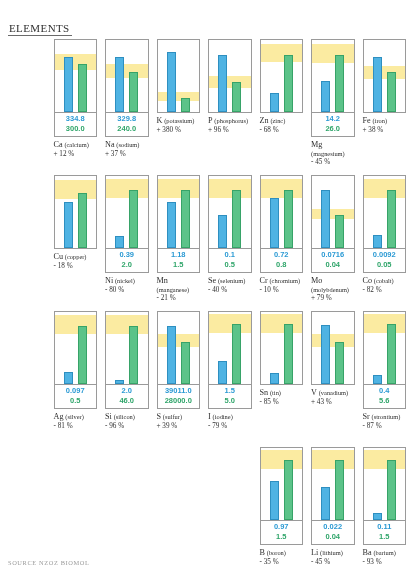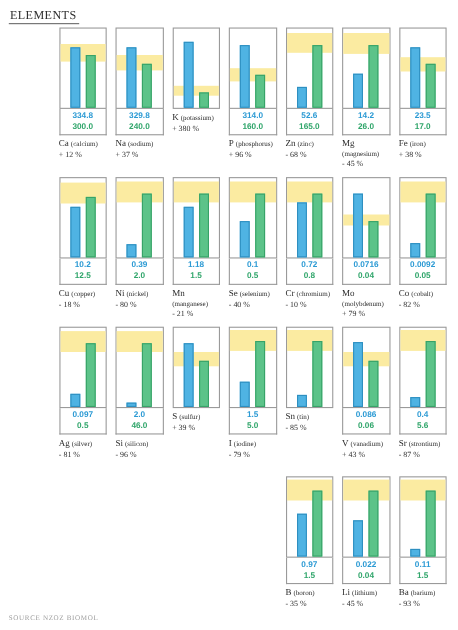--- a/index.html
+++ b/index.html
@@ -4,21 +4,21 @@
 <style>
   html,body{margin:0;padding:0;}
   body{
     width:416px;height:573px;
     background:#ffffff;
     font-family:"Liberation Serif", serif;
     color:#3a3a3a;
     overflow:hidden;
     position:relative;
   }
-  .page{position:absolute;inset:0;padding:4px 6px;box-sizing:border-box;}
+  .page{position:absolute;inset:0;padding:18px 6px;box-sizing:border-box;}
 
   
   .section-head{
     font-family:"Liberation Serif", serif;
     font-size:11px;
     letter-spacing:.4px;
     color:#2f2f2f;
     border-bottom:1px solid #6a6a6a;
     display:inline-block;
     padding:0 2px 1px 1px;
@@ -130,38 +130,30 @@
         <div class="caption"><span class="sym">K</span> <span class="full">(potassium)</span><span class="pct">+ 380 %</span></div>
       </div>
       <div class="card elem">
         <div class="chart">
           <div class="band" style="top:36px;height:12px;"></div>
           <div class="bars">
             <div class="bar test" style="height:57px;"></div>
             <div class="bar ref" style="height:30px;"></div>
           </div>
         </div>
-        <div class="valbox">
-          <div class="v1">314.0</div>
-          <div class="v2">160.0</div>
-        </div>
         <div class="caption"><span class="sym">P</span> <span class="full">(phosphorus)</span><span class="pct">+ 96 %</span></div>
       </div>
       <div class="card elem">
         <div class="chart">
           <div class="band" style="top:4px;height:18px;"></div>
           <div class="bars">
             <div class="bar test" style="height:19px;"></div>
             <div class="bar ref" style="height:57px;"></div>
           </div>
         </div>
-        <div class="valbox">
-          <div class="v1">52.6</div>
-          <div class="v2">165.0</div>
-        </div>
         <div class="caption"><span class="sym">Zn</span> <span class="full">(zinc)</span><span class="pct">- 68 %</span></div>
       </div>
       <div class="card elem">
         <div class="chart">
           <div class="band" style="top:4px;height:19px;"></div>
           <div class="bars">
             <div class="bar test" style="height:31px;"></div>
             <div class="bar ref" style="height:57px;"></div>
           </div>
         </div>
@@ -172,38 +164,30 @@
         <div class="caption"><span class="sym">Mg</span> <span class="full">(magnesium)</span><span class="pct">- 45 %</span></div>
       </div>
       <div class="card elem">
         <div class="chart">
           <div class="band" style="top:26px;height:13px;"></div>
           <div class="bars">
             <div class="bar test" style="height:55px;"></div>
             <div class="bar ref" style="height:40px;"></div>
           </div>
         </div>
-        <div class="valbox">
-          <div class="v1">23.5</div>
-          <div class="v2">17.0</div>
-        </div>
         <div class="caption"><span class="sym">Fe</span> <span class="full">(iron)</span><span class="pct">+ 38 %</span></div>
       </div>
       <div class="card elem">
         <div class="chart">
           <div class="band" style="top:4px;height:19px;"></div>
           <div class="bars">
             <div class="bar test" style="height:46px;"></div>
             <div class="bar ref" style="height:55px;"></div>
           </div>
         </div>
-        <div class="valbox">
-          <div class="v1">10.2</div>
-          <div class="v2">12.5</div>
-        </div>
         <div class="caption"><span class="sym">Cu</span> <span class="full">(copper)</span><span class="pct">- 18 %</span></div>
       </div>
       <div class="card elem">
         <div class="chart">
           <div class="band" style="top:3px;height:19px;"></div>
           <div class="bars">
             <div class="bar test" style="height:12px;"></div>
             <div class="bar ref" style="height:58px;"></div>
           </div>
         </div>
@@ -312,20 +296,24 @@
         <div class="caption"><span class="sym">Si</span> <span class="full">(silicon)</span><span class="pct">- 96 %</span></div>
       </div>
       <div class="card elem">
         <div class="chart">
           <div class="band" style="top:22px;height:13px;"></div>
           <div class="bars">
             <div class="bar test" style="height:58px;"></div>
             <div class="bar ref" style="height:42px;"></div>
           </div>
         </div>
+        <div class="valbox">
+          <div class="v1">39011.0</div>
+          <div class="v2">28000.0</div>
+        </div>
         <div class="caption"><span class="sym">S</span> <span class="full">(sulfur)</span><span class="pct">+ 39 %</span></div>
       </div>
       <div class="card elem">
         <div class="chart">
           <div class="band" style="top:2px;height:19px;"></div>
           <div class="bars">
             <div class="bar test" style="height:23px;"></div>
             <div class="bar ref" style="height:60px;"></div>
           </div>
         </div>
@@ -345,24 +333,20 @@
         </div>
         <div class="caption"><span class="sym">Sn</span> <span class="full">(tin)</span><span class="pct">- 85 %</span></div>
       </div>
       <div class="card elem">
         <div class="chart">
           <div class="band" style="top:22px;height:13px;"></div>
           <div class="bars">
             <div class="bar test" style="height:59px;"></div>
             <div class="bar ref" style="height:42px;"></div>
           </div>
-        </div>
-        <div class="valbox">
-          <div class="v1">0.086</div>
-          <div class="v2">0.06</div>
         </div>
         <div class="caption"><span class="sym">V</span> <span class="full">(vanadium)</span><span class="pct">+ 43 %</span></div>
       </div>
       <div class="card elem">
         <div class="chart">
           <div class="band" style="top:2px;height:19px;"></div>
           <div class="bars">
             <div class="bar test" style="height:9px;"></div>
             <div class="bar ref" style="height:60px;"></div>
           </div>

